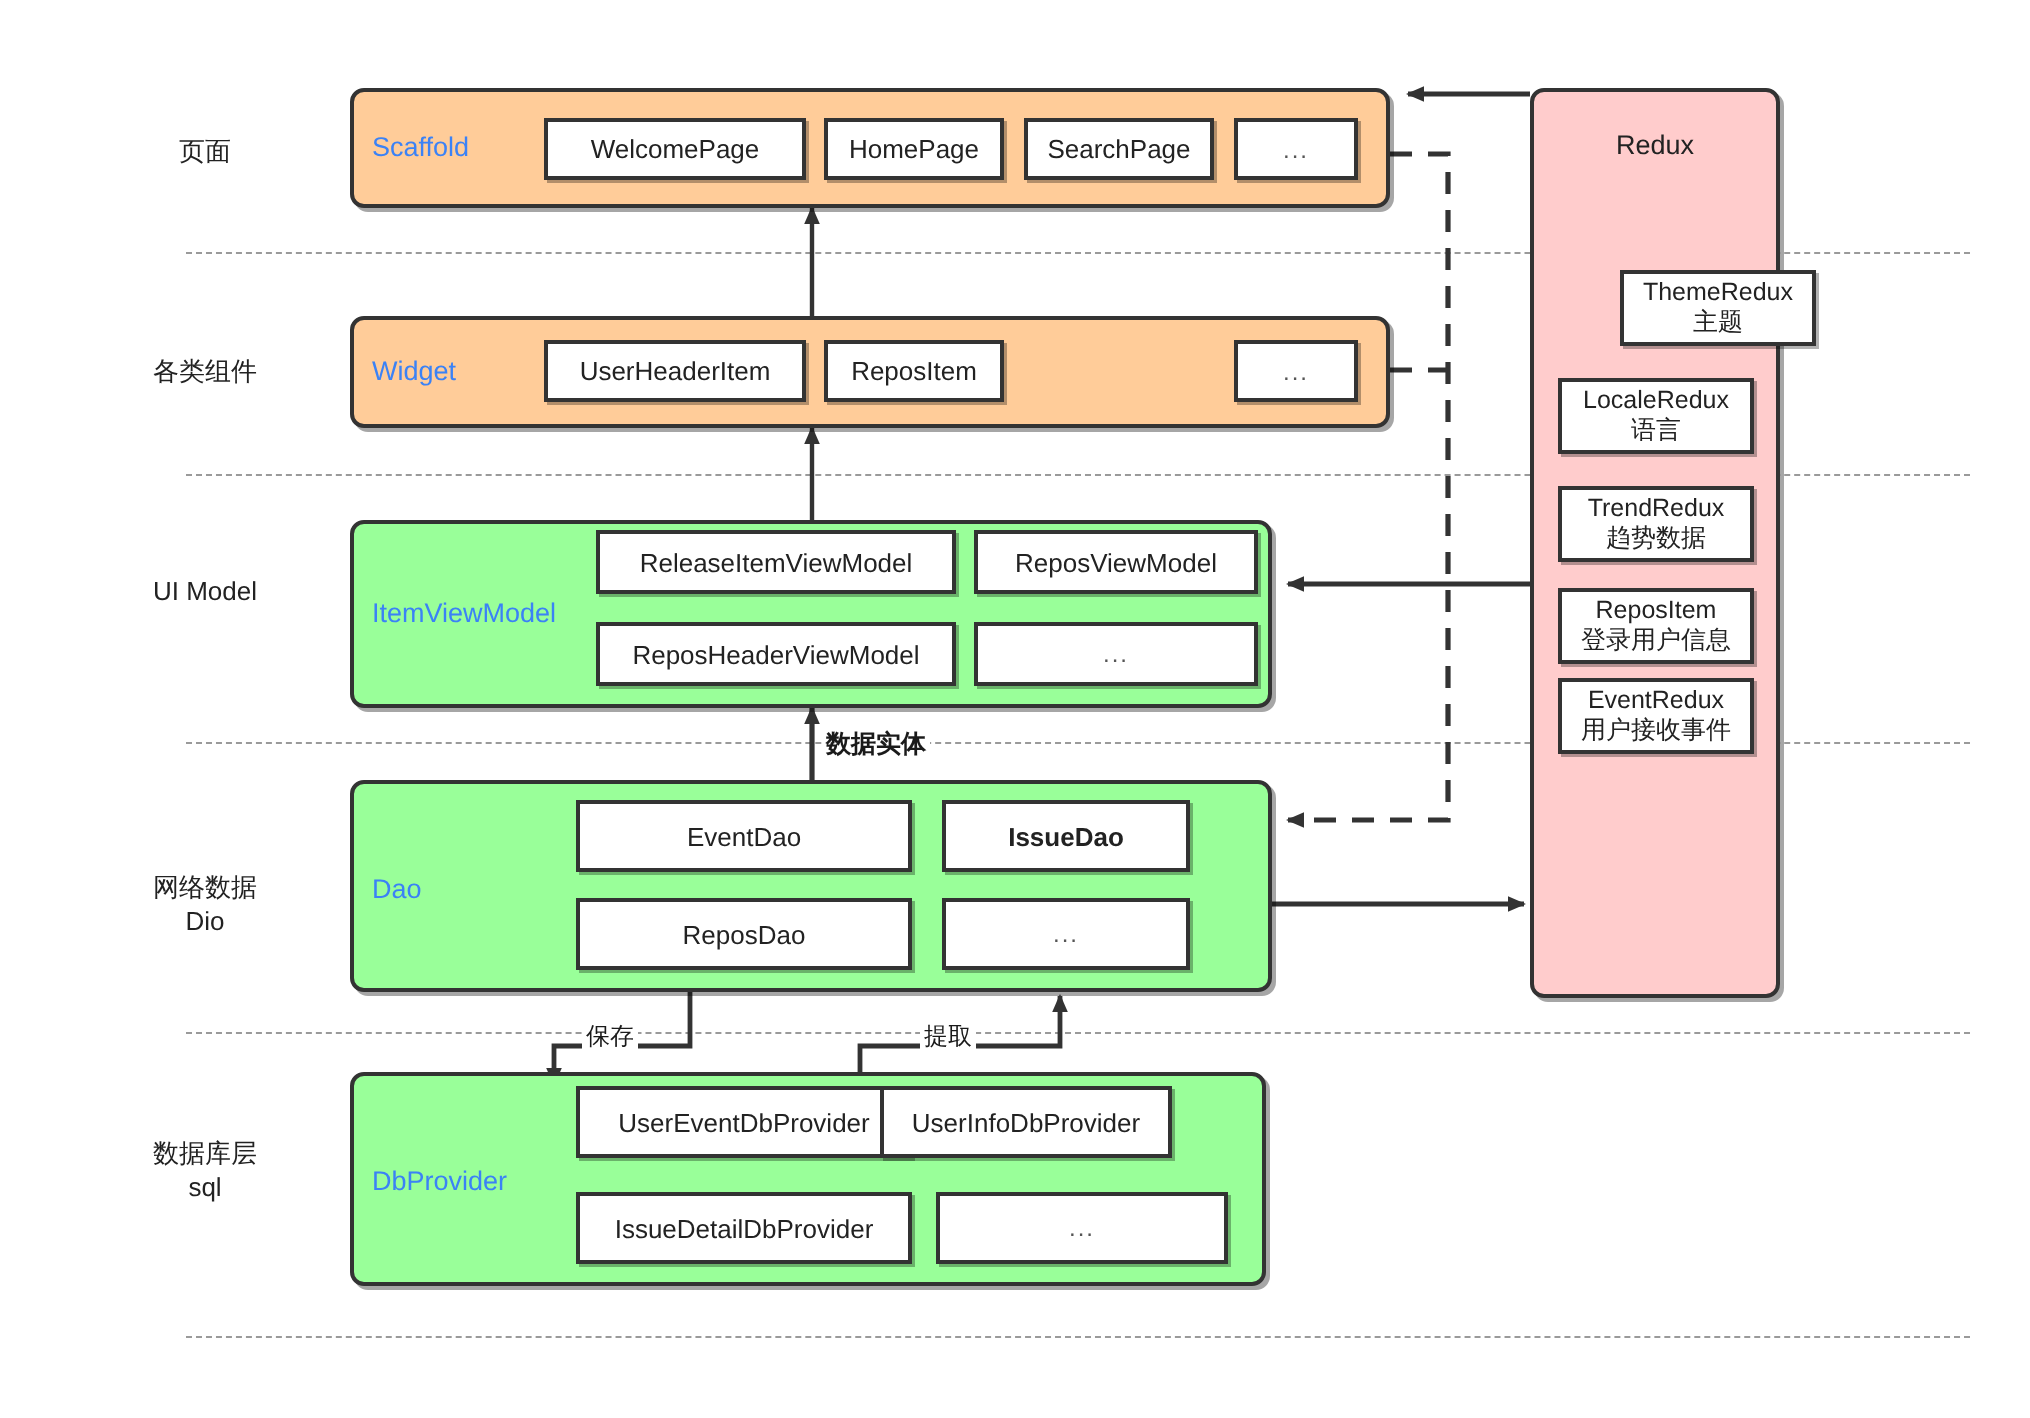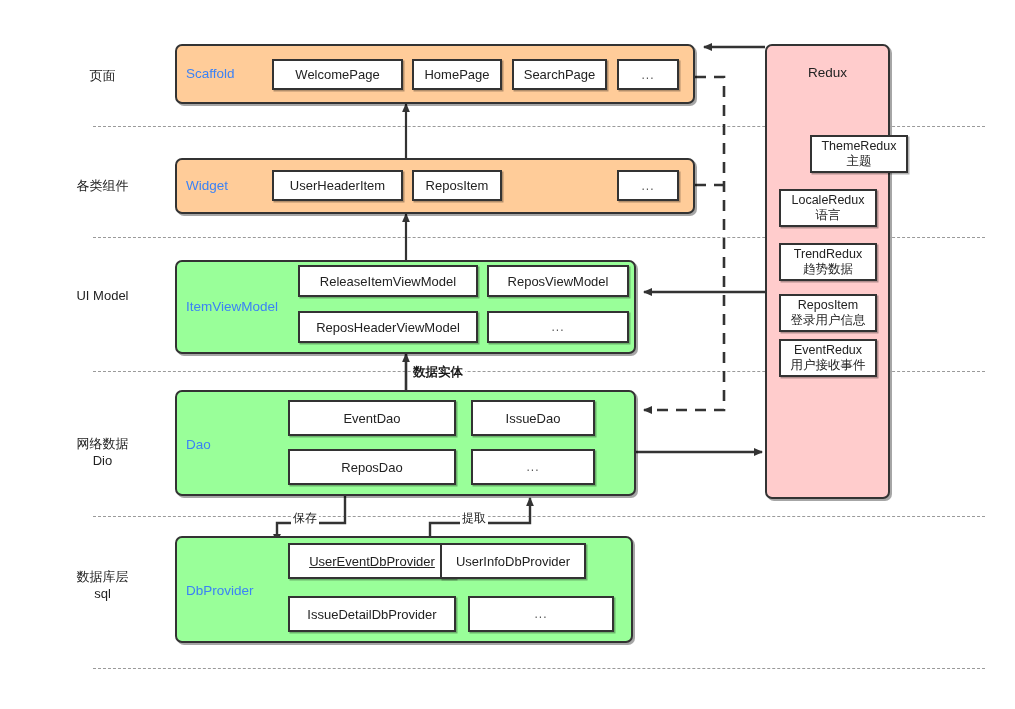--- a/index.html
+++ b/index.html
@@ -103,27 +103,27 @@
   <div class="group green" style="left:175px;top:260px;width:461px;height:94px;"></div>
   <div class="grouptitle" style="left:186px;top:299px;">ItemViewModel</div>
   <div class="cell" style="left:298px;top:265px;width:180px;height:32px;">ReleaseItemViewModel</div>
   <div class="cell" style="left:487px;top:265px;width:142px;height:32px;">ReposViewModel</div>
   <div class="cell" style="left:298px;top:311px;width:180px;height:32px;">ReposHeaderViewModel</div>
   <div class="cell ell" style="left:487px;top:311px;width:142px;height:32px;">...</div>
 
   <div class="group green" style="left:175px;top:390px;width:461px;height:106px;"></div>
   <div class="grouptitle" style="left:186px;top:437px;">Dao</div>
   <div class="cell" style="left:288px;top:400px;width:168px;height:36px;">EventDao</div>
-  <div class="cell" style="left:471px;top:400px;width:124px;height:36px;">IssueDao</div>
+  <div class="cell" style="left:471px;top:400px;width:124px;height:36px;font-weight:bold;">IssueDao</div>
   <div class="cell" style="left:288px;top:449px;width:168px;height:36px;">ReposDao</div>
   <div class="cell ell" style="left:471px;top:449px;width:124px;height:36px;">...</div>
 
   <div class="group green" style="left:175px;top:536px;width:458px;height:107px;"></div>
   <div class="grouptitle" style="left:186px;top:583px;">DbProvider</div>
-  <div class="cell" style="left:288px;top:543px;width:168px;height:36px;text-decoration:underline;">UserEventDbProvider</div>
+  <div class="cell" style="left:288px;top:543px;width:168px;height:36px;">UserEventDbProvider</div>
   <div class="cell" style="left:440px;top:543px;width:146px;height:36px;">UserInfoDbProvider</div>
   <div class="cell" style="left:288px;top:596px;width:168px;height:36px;">IssueDetailDbProvider</div>
   <div class="cell ell" style="left:468px;top:596px;width:146px;height:36px;">...</div>
 
   <div class="group pink" style="left:765px;top:44px;width:125px;height:455px;">
     <div class="redux-title" style="top:19px;">Redux</div>
   </div>
   <div class="chip" style="left:782px;top:135px;width:98px;height:38px;margin-left:28px;">
     <span>ThemeRedux</span>
     <span>主题</span>

